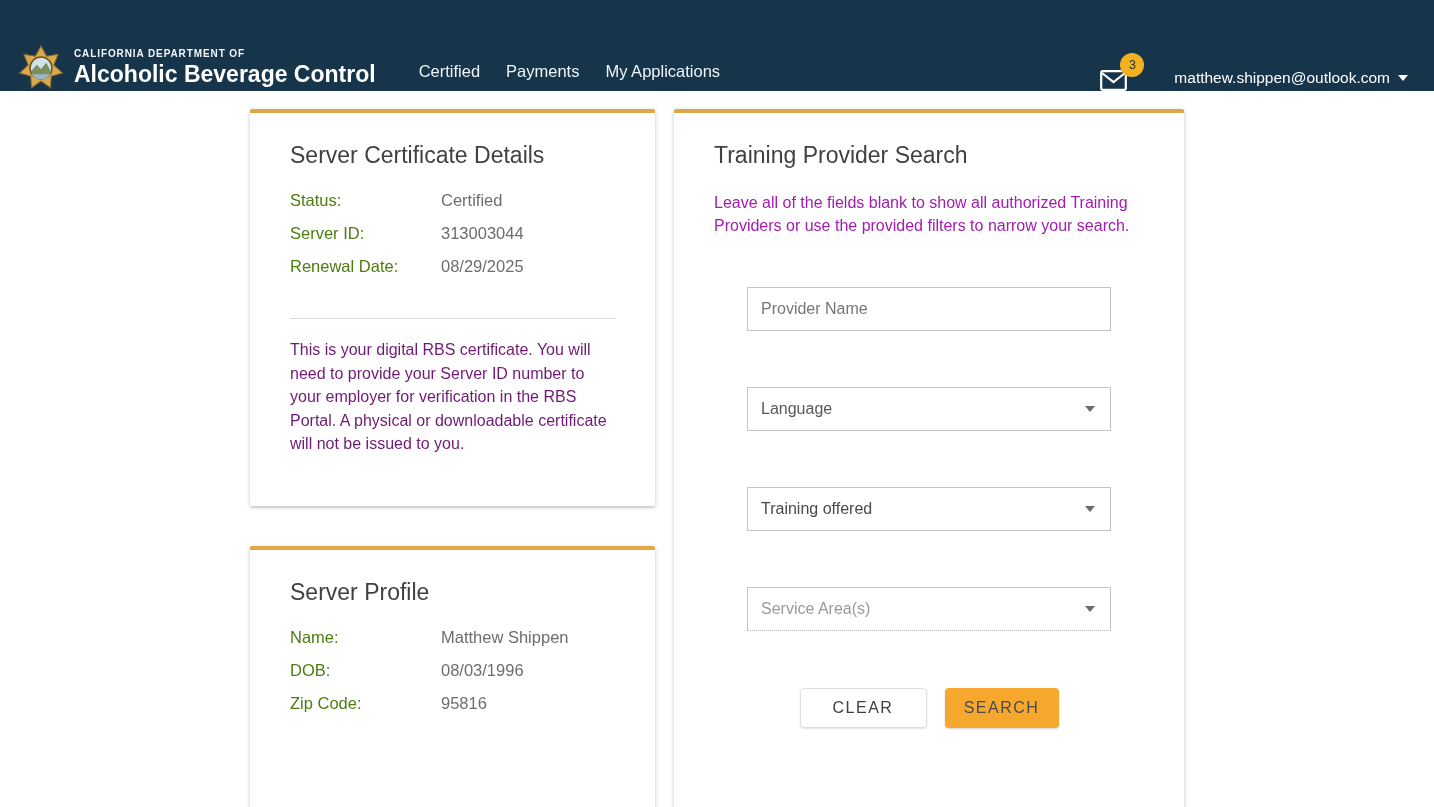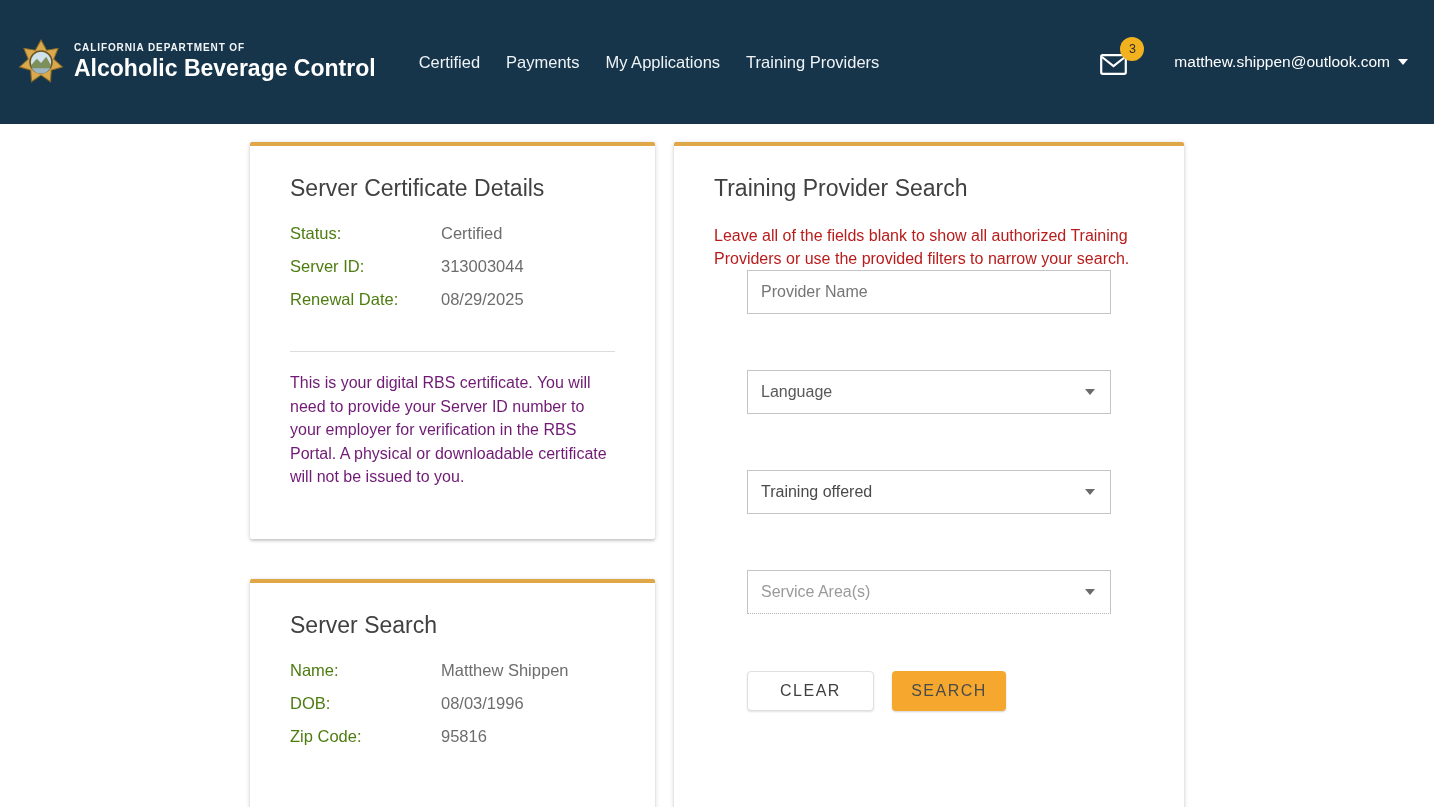--- a/index.html
+++ b/index.html
@@ -5,24 +5,24 @@
   * { box-sizing: border-box; margin: 0; padding: 0; }
   html, body { width: 1434px; height: 807px; overflow: hidden; }
   body {
     font-family: "Liberation Sans", sans-serif;
     background: #ffffff;
     color: #3f3f3f;
   }
 
   
   .topbar {
-    height: 124px;
+    height: 91px;
     background: #16344a;
     display: flex;
-    align-items: center;
+    align-items: flex-end;
     padding: 0 26px 0 18px;
   }
   .brand { display: flex; align-items: center; cursor: pointer; }
   .brand-logo { width: 46px; height: 46px; margin-right: 10px; flex: 0 0 auto; }
   .brand-text { color: #ffffff; line-height: 1.1; }
   .brand-small {
     font-size: 10px; font-weight: 700; letter-spacing: 0.9px;
     color: #f2f5f7; margin-bottom: 3px;
   }
   .brand-name { font-size: 23px; font-weight: 700; color: #ffffff; }
@@ -81,21 +81,21 @@
 
   .kv-row { display: flex; margin-bottom: 14px; }
   .kv-label { width: 151px; flex: 0 0 auto; font-size: 16.5px; color: #4d7c0f; }
   .kv-value { font-size: 16.5px; color: #6d6d6d; }
 
   .divider { border: none; border-top: 1px solid #dcdcdc; margin: 42px 0 19px 0; }
 
   .note-text { font-size: 16px; line-height: 23.5px; color: #701a75; }
 
   
-  .search-desc { font-size: 16px; line-height: 23px; color: #b91c1c; }
+  .search-desc { font-size: 16px; line-height: 23px; color: #a21caf; margin-bottom: 50px; }
   .search-form { width: 364px; margin: 0 auto; }
   .field {
     height: 44px; border: 1px solid #c4c4c4; border-radius: 0;
     display: flex; align-items: center; padding: 0 13px;
     margin-bottom: 56px; background: #ffffff;
   }
   .field input {
     border: none; outline: none; width: 100%;
     font-family: "Liberation Sans", sans-serif;
     font-size: 16px; color: #444444; background: transparent;
@@ -108,21 +108,21 @@
   .shade-light { color: #9a9a9a; }
   .field-dotted { border-bottom-style: dotted; border-bottom-color: #b5b5b5; }
   .select-caret {
     width: 0; height: 0;
     border-left: 5px solid transparent;
     border-right: 5px solid transparent;
     border-top: 6px solid #6b6b6b;
     margin-right: 2px;
   }
 
-  .btn-row { display: flex; justify-content: flex-start; gap: 18px; margin-top: 57px; }
+  .btn-row { display: flex; justify-content: center; gap: 18px; margin-top: 57px; }
   .btn {
     height: 40px; border-radius: 4px; font-family: "Liberation Sans", sans-serif;
     font-size: 16px; letter-spacing: 1.5px; cursor: pointer;
     display: inline-flex; align-items: center; justify-content: center;
   }
   .btn-clear {
     width: 127px; background: #ffffff; color: #3f3f3f;
     border: 1px solid #e0e0e0;
     box-shadow: 0 1px 2px rgba(0,0,0,0.12);
   }
@@ -146,21 +146,20 @@
     <div class="brand-text">
       <div class="brand-small">CALIFORNIA DEPARTMENT OF</div>
       <div class="brand-name">Alcoholic Beverage Control</div>
     </div>
   </div>
 
   <nav class="nav">
     <div class="nav-item">Certified</div>
     <div class="nav-item">Payments</div>
     <div class="nav-item">My Applications</div>
-    <div class="nav-item">Training Providers</div>
   </nav>
 
   <div class="top-actions">
     <div class="mail-wrap">
       <svg class="mail-svg" width="27" height="21" viewBox="0 0 27 21">
         <rect x="1.2" y="1.2" width="24.6" height="18.6" rx="1.5" fill="none" stroke="#ffffff" stroke-width="2.2"></rect>
         <path d="M2 3 L13.5 12 L25 3" fill="none" stroke="#ffffff" stroke-width="2.2"></path>
       </svg>
       <div class="mail-badge">3</div>
     </div>
@@ -187,21 +186,21 @@
       </div>
       <div class="kv-row">
         <div class="kv-label">Renewal Date:</div>
         <div class="kv-value">08/29/2025</div>
       </div>
       <hr class="divider">
       <p class="note-text">This is your digital RBS certificate. You will need to provide your Server ID number to your employer for verification in the RBS Portal. A physical or downloadable certificate will not be issued to you.</p>
     </section>
 
     <section class="card card-profile">
-      <h2 class="card-title">Server Search</h2>
+      <h2 class="card-title">Server Profile</h2>
       <div class="kv-row">
         <div class="kv-label">Name:</div>
         <div class="kv-value">Matthew Shippen</div>
       </div>
       <div class="kv-row">
         <div class="kv-label">DOB:</div>
         <div class="kv-value">08/03/1996</div>
       </div>
       <div class="kv-row">
         <div class="kv-label">Zip Code:</div>

